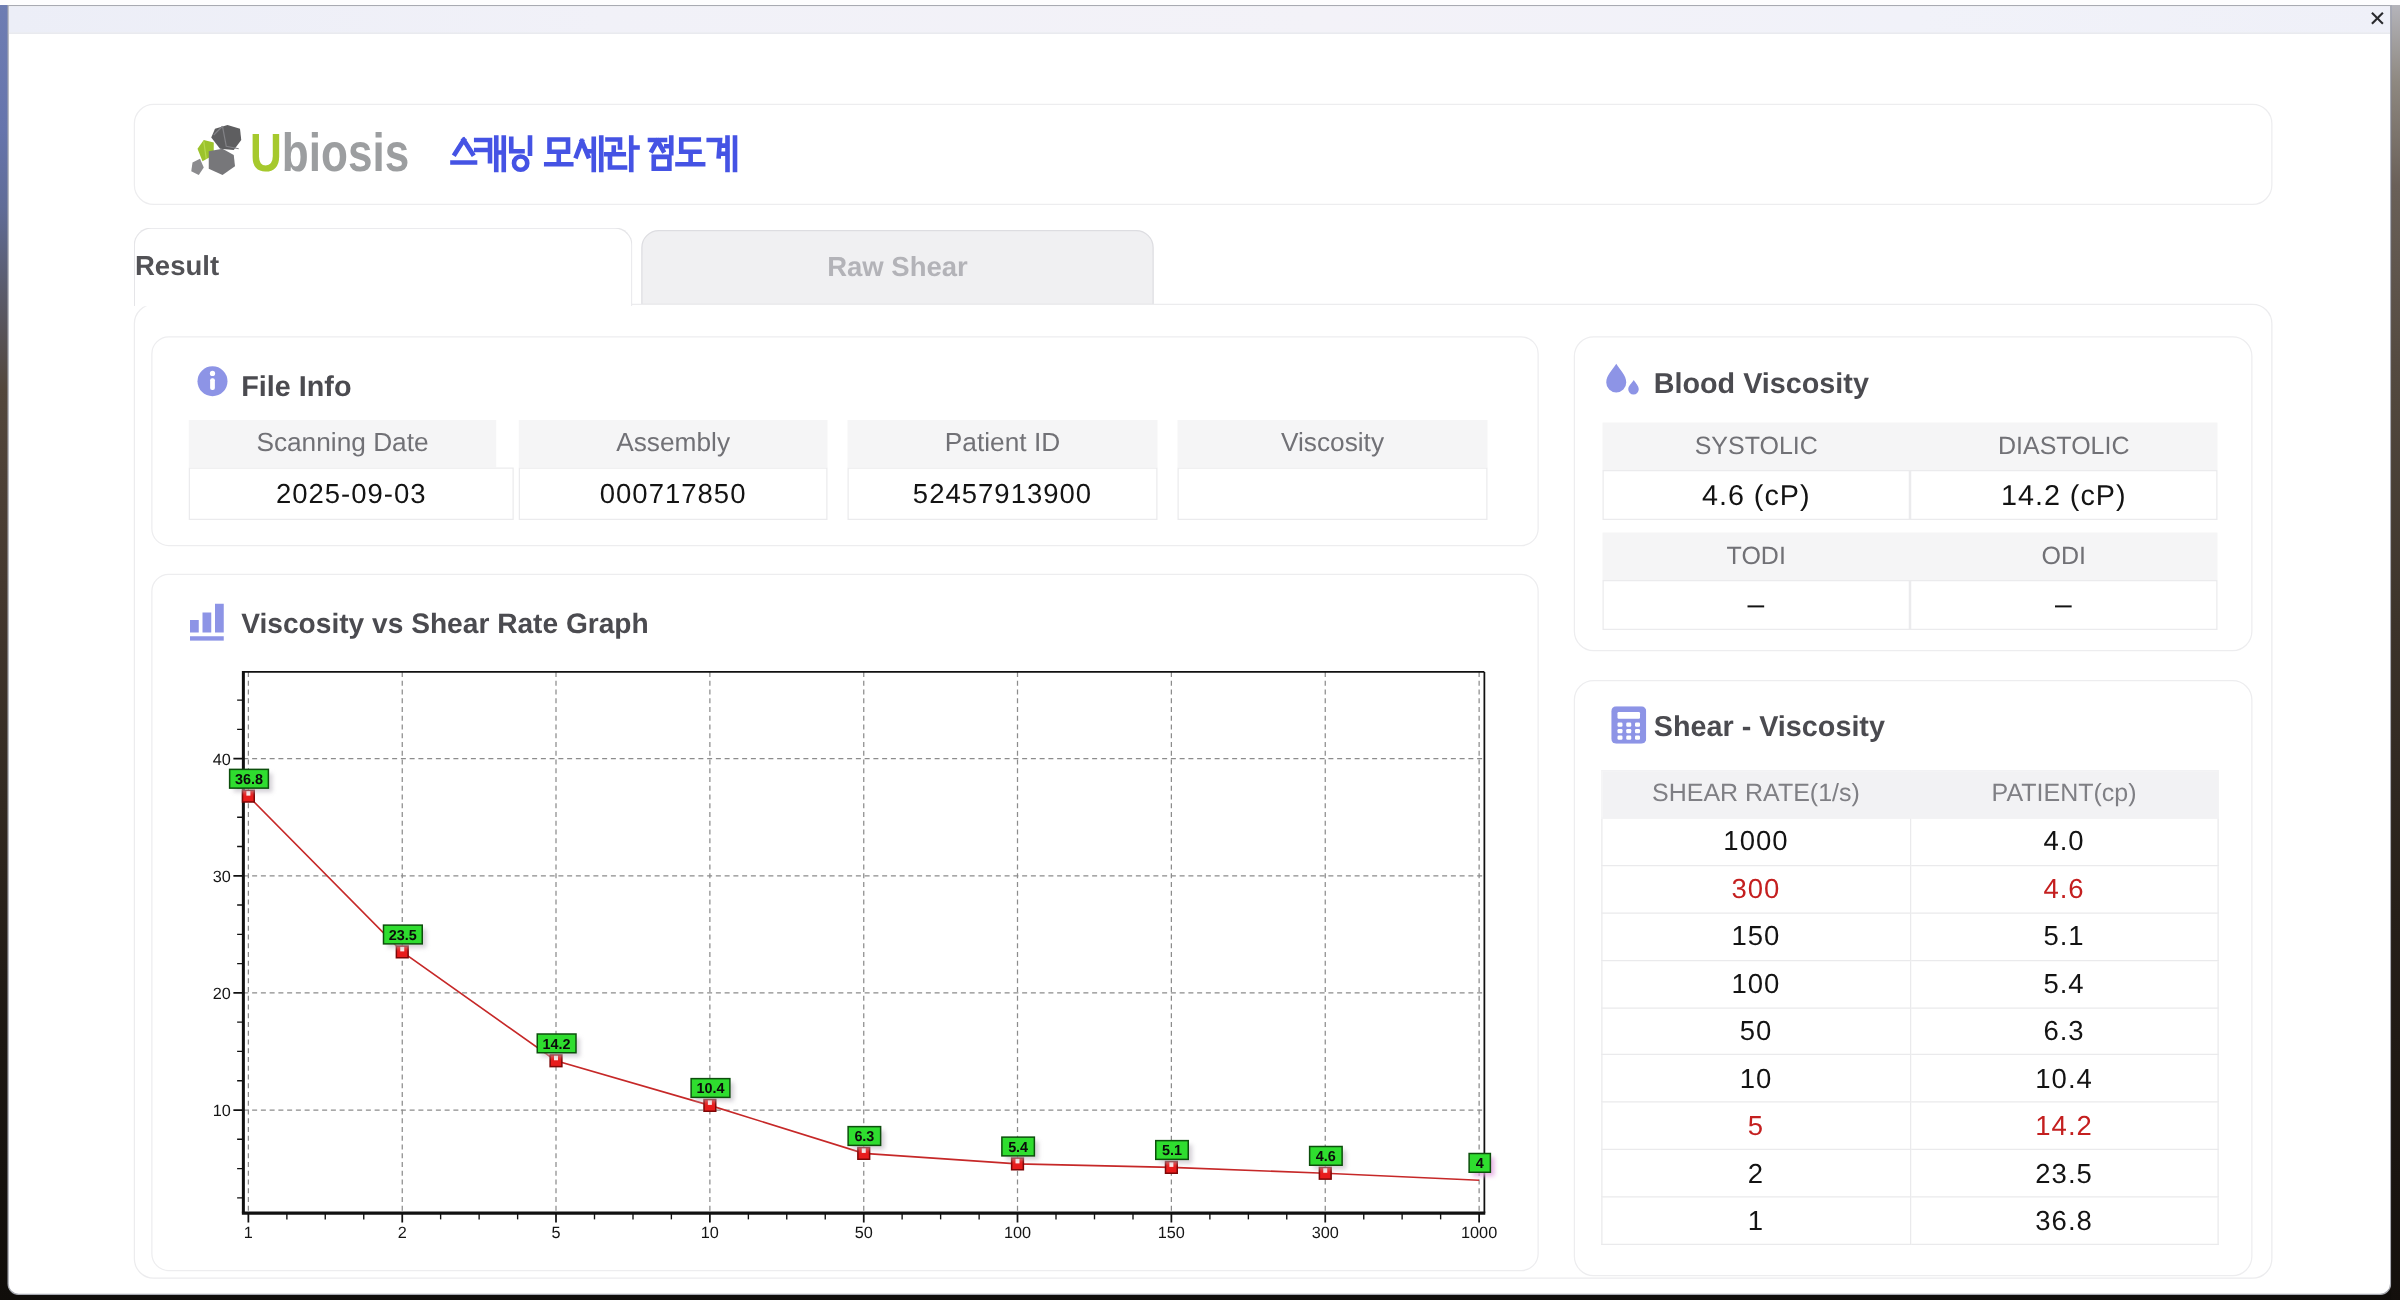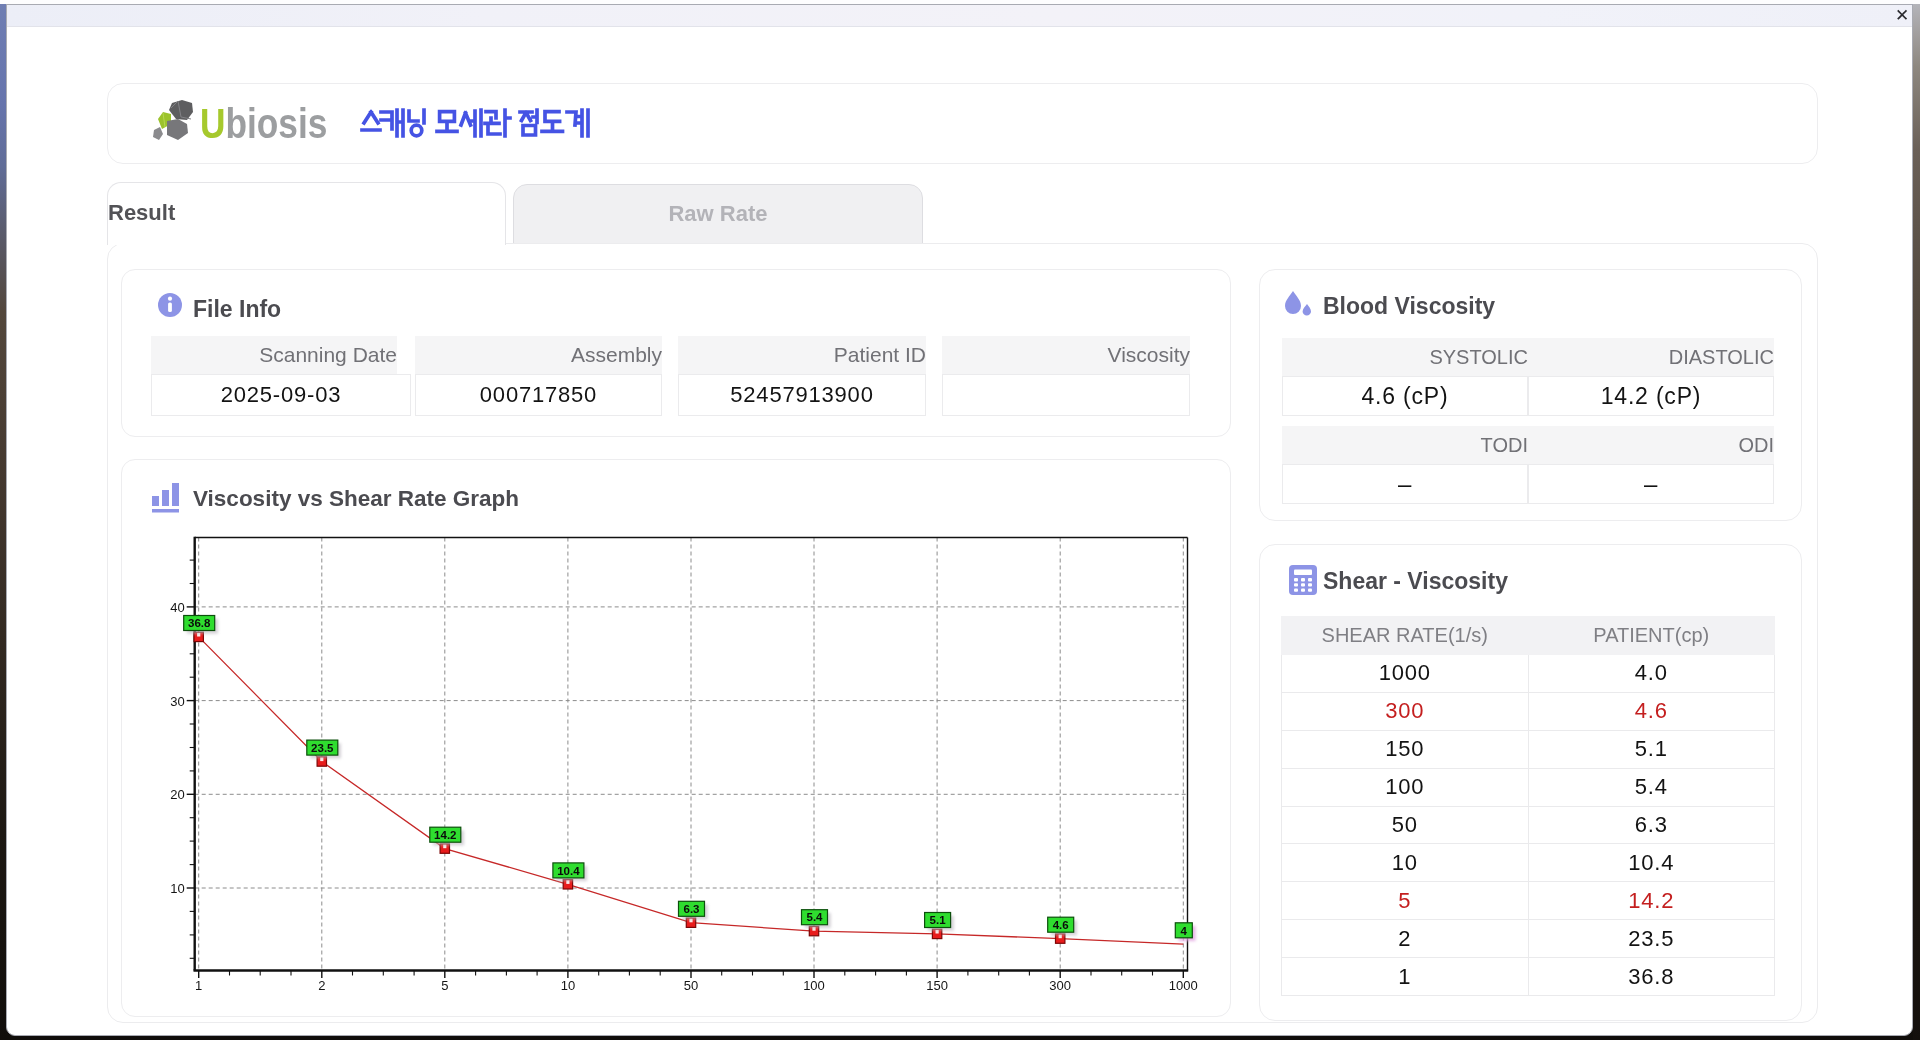--- a/index.html
+++ b/index.html
@@ -20,21 +20,21 @@
 #logotxt .u { color:#a6c92d; }
 #tab-raw { position:absolute; left:506px; top:179px; width:410px; height:60px; background:#f0f0f2;
   border:1px solid #dddde1; border-radius:14px 14px 0 0; text-align:center; line-height:58px;
   font-size:22px; font-weight:bold; color:#b3b3b8; }
 #panel { position:absolute; left:100px; top:238px; width:1711px; height:780px; background:#fff;
   border:1px solid #ececee; border-radius:16px; }
 #tab-res { position:absolute; left:100px; top:177px; width:399px; height:63px; background:#fff;
   border:1px solid #e5e5e8; border-bottom:none; border-radius:14px 14px 0 0; text-align:left;
   line-height:60px; font-size:22px; font-weight:bold; color:#525256; }
 .ctitle { position:absolute; font-size:23px; font-weight:bold; color:#4b4b50; }
-.hcell { position:absolute; background:#f5f5f6; color:#717176; font-size:21px; text-align:right; }
+.hcell { position:absolute; background:#f5f5f6; color:#717176; font-size:21px; text-align:center; }
 .vcell { position:absolute; background:#fff; border:1px solid #ebebed; color:#131313; font-size:22px; text-align:center; letter-spacing:0.8px; }
 #ficard { left:114px; top:264px; width:1110px; height:168px; }
 #gcard { left:114px; top:454px; width:1110px; height:558px; }
 #bvcard { left:1252px; top:264px; width:543px; height:252px; border-radius:16px; }
 #svcard { left:1252px; top:539px; width:543px; height:477px; border-radius:16px; }
 table.sv { position:absolute; left:1274px; top:611px; width:494px; border-collapse:collapse; table-layout:fixed;padding-left:35px; }
 table.sv td { height:37.9px; text-align:center; font-size:22px; color:#131313; border:1px solid #eaeaec; letter-spacing:0.8px; }
 table.sv tr.h td { background:#f2f2f4; color:#7f7f84; font-size:20px; letter-spacing:0; border:1px solid #f2f2f4; height:38px; }
 table.sv td.r { color:#c41f1f; }
 </style></head>
@@ -62,21 +62,21 @@
       <circle cx="56.5" cy="22.5" r="5.3" stroke="#4553e4" stroke-width="3.7" fill="none"></circle>
       <path d="M79.6,3.6 L94.4,3.6 L94.4,13.4 L79.6,13.4 Z M87,16.5 L87,23.4 M77,23.4 L97,23.4" stroke="#4553e4" stroke-width="3.7" fill="none" stroke-linecap="square"></path>
       <path d="M105.5,5 L101,17 M105.5,5 L110.5,17 M115,3 L115,28 M110.5,13 L115,13 M121,2 L121,28" stroke="#4553e4" stroke-width="3.7" fill="none" stroke-linecap="square"></path>
       <path d="M126,3.6 L136,3.6 L136,10 M131,10 L131,15.4 M125,15.4 L139,15.4 M145,2 L145,28 M145,10 L150,10 M128,19 L128,26 L140,26" stroke="#4553e4" stroke-width="3.7" fill="none" stroke-linecap="square"></path>
       <path d="M160,4 L172,4 M166,4.5 L161.5,12.5 M166,4.5 L170.5,12.5 M173,9 L177,9 M177,2 L177,14.5" stroke="#4553e4" stroke-width="3.7" fill="none" stroke-linecap="square"></path>
       <path d="M163,17.5 L175.5,17.5 L175.5,27 L163,27 Z" stroke="#4553e4" stroke-width="3.7" fill="none" stroke-linecap="square"></path>
       <path d="M199,3.6 L185,3.6 L185,13.4 L199.6,13.4 M192.5,16.5 L192.5,23.4 M182,23.4 L202.5,23.4" stroke="#4553e4" stroke-width="3.7" fill="none" stroke-linecap="square"></path>
       <path d="M207,4 L216,4 L215,17 M222,2 L222,28 M217.5,8.5 L222,8.5 M217.5,15 L222,15 M228,2 L228,28" stroke="#4553e4" stroke-width="3.7" fill="none" stroke-linecap="square"></path>
     </svg>
 
-  <div id="tab-raw">Raw Rate</div>
+  <div id="tab-raw">Raw Shear</div>
   <div id="panel"></div>
   <div id="tab-res">Result</div>
 
   <div class="card" id="ficard"></div>
   <svg width="26" height="26" viewBox="0 0 26 26" style="position:absolute;left:150px;top:287px">
     <circle cx="13" cy="13" r="12" fill="#8d94e6"></circle>
     <rect x="11.1" y="10.5" width="3.8" height="9.5" rx="1.6" fill="#fff"></rect>
     <circle cx="13" cy="6.7" r="2.1" fill="#fff"></circle>
   </svg>
   <div class="ctitle" style="left:186px;top:291px">File Info</div>

